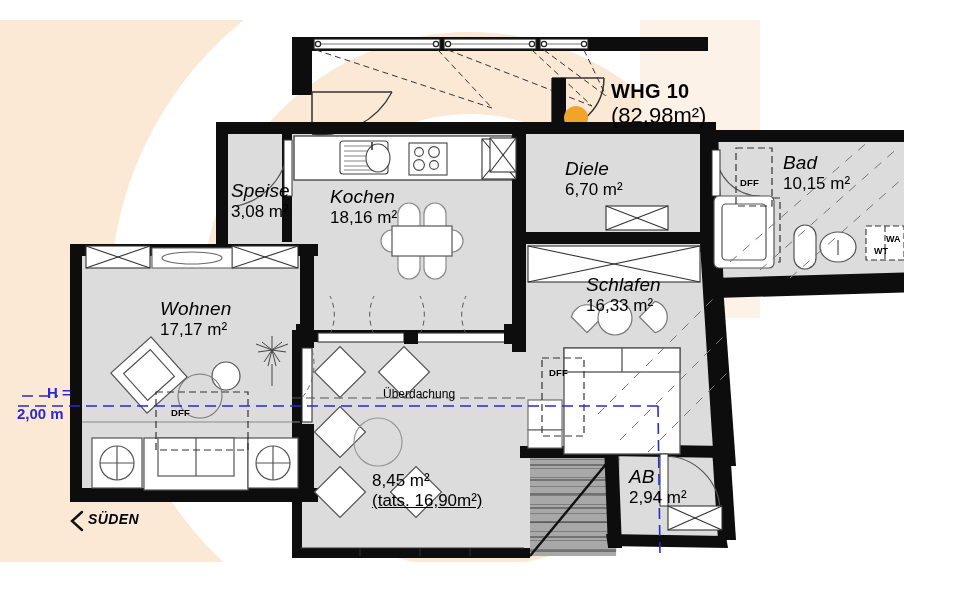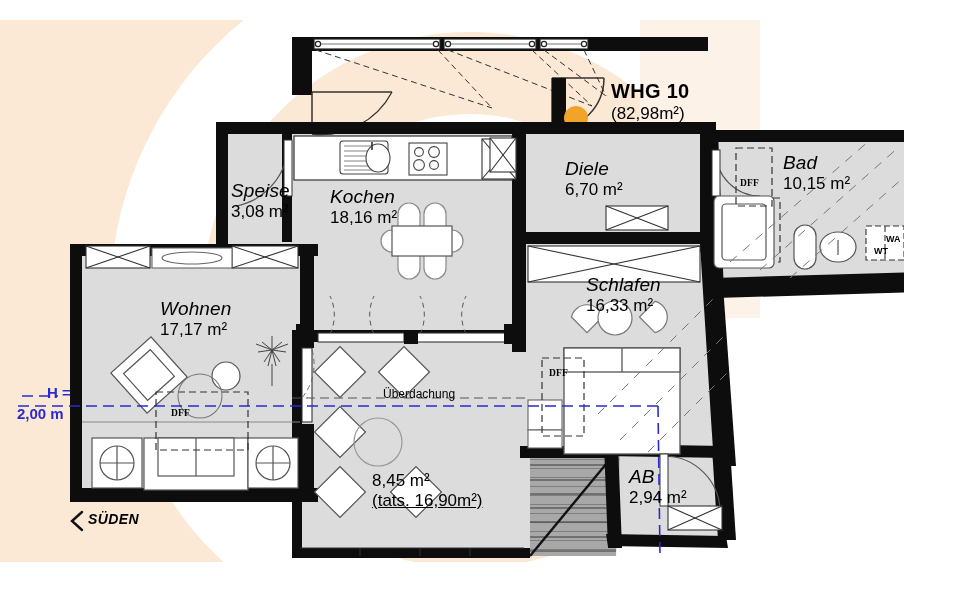--- a/index.html
+++ b/index.html
@@ -43,27 +43,26 @@
   .room-sub {
     font-size: 17px;
     text-decoration: underline;
   }
   .title-main {
     font-size: 20px;
     font-weight: bold;
     letter-spacing: 0.3px;
   }
   .title-sub {
-    font-size: 17px;
+    font-size: 22px;
   }
   .tiny {
     font-size: 9.5px;
     font-weight: bold;
     letter-spacing: 0.2px;
-    font-family: Liberation Serif, serif;
   }
   .tiny-wa {
     font-size: 9px;
     font-weight: bold;
   }
   .blue {
     color: #2a2ad0;
     font-size: 15px;
     font-weight: bold;
   }

